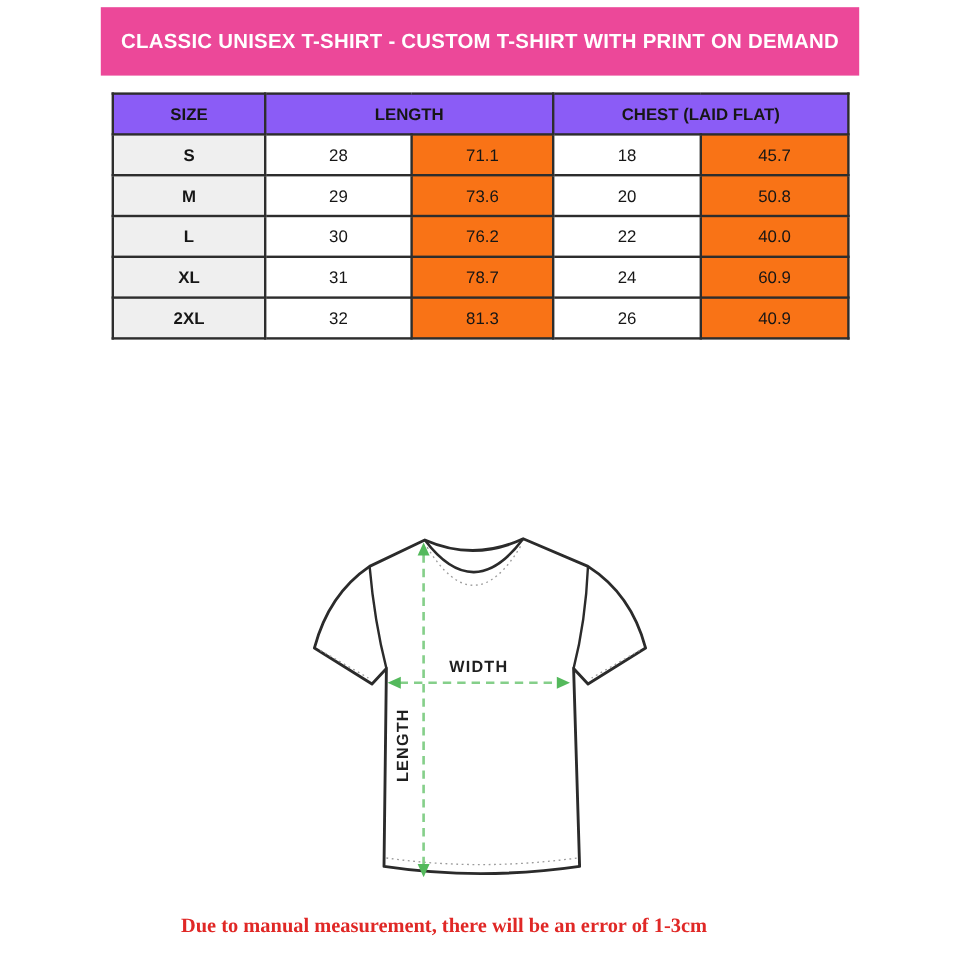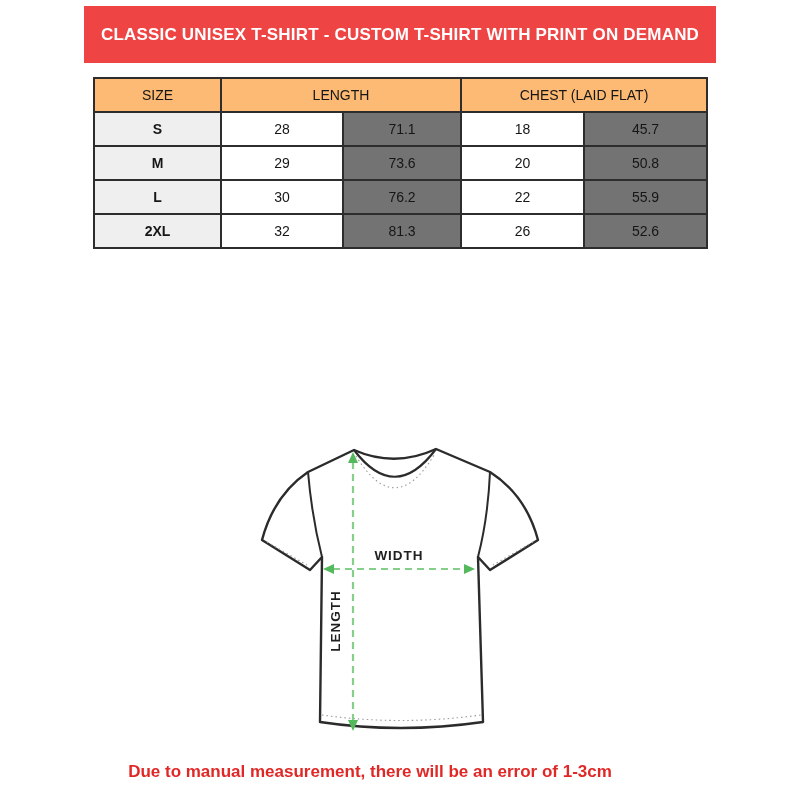--- a/index.html
+++ b/index.html
@@ -7,55 +7,55 @@
   body {
     width: 800px; height: 800px;
     font-family: "Liberation Sans", sans-serif;
     position: relative; overflow: hidden;
   }
   .page { position: absolute; inset: 0; background: #ffffff; }
 
   
   .banner {
     position: absolute; left: 84px; top: 6px; width: 632px; height: 57px;
-    background: #ef4444;
+    background: #ec4899;
     display: flex; align-items: center; justify-content: center;
   }
   .banner-title {
     color: #ffffff; font-weight: bold; font-size: 17px;
     letter-spacing: 0.2px; white-space: nowrap;
   }
 
   
   .size-table {
     position: absolute; left: 93px; top: 77px; width: 613px;
     border-collapse: collapse; table-layout: fixed;
   }
   .size-table th, .size-table td {
     border: 2px solid #2d2d2d;
     height: 34px; text-align: center; vertical-align: middle;
     font-size: 14px; color: #161616; padding: 0;
   }
-  .size-table th { font-weight: normal; background: #fdba74; }
-  .size-table td.gray { background: #737373; }
+  .size-table th { font-weight: bold; background: #8b5cf6; }
+  .size-table td.gray { background: #f97316; }
   .size-table td.white { background: #ffffff; }
   .size-table td.size-label { background: #efefef; font-weight: bold; }
   .size-table td.num { font-weight: 400; margin-top: 24px; }
 
   
   .tshirt-wrap { position: absolute; left: 250px; top: 443px; width: 300px; height: 300px; }
   .svg-label {
     font-family: "Liberation Sans", sans-serif;
     font-weight: bold; font-size: 13.5px; fill: #1f1f1f; letter-spacing: 1px;
   }
 
   
   .note {
     position: absolute; left: 0; top: 762px; width: 740px;
-    text-align: center; font-weight: bold; font-size: 17px; color: #e02826;
+    text-align: center; font-weight: bold; font-size: 17px; color: #e02826; font-family: Liberation Serif, serif;
   }
 </style>
 </head>
 <body>
 
 <div class="page">
 
   <div class="banner">
     <div class="banner-title">CLASSIC UNISEX T-SHIRT - CUSTOM T-SHIRT WITH PRINT ON DEMAND</div>
   </div>
@@ -88,28 +88,35 @@
           <td class="white num">29</td>
           <td class="gray num">73.6</td>
           <td class="white num">20</td>
           <td class="gray num">50.8</td>
         </tr>
         <tr>
           <td class="size-label">L</td>
           <td class="white num">30</td>
           <td class="gray num">76.2</td>
           <td class="white num">22</td>
-          <td class="gray num">55.9</td>
+          <td class="gray num">40.0</td>
+        </tr>
+        <tr>
+          <td class="size-label">XL</td>
+          <td class="white num">31</td>
+          <td class="gray num">78.7</td>
+          <td class="white num">24</td>
+          <td class="gray num">60.9</td>
         </tr>
         <tr>
           <td class="size-label">2XL</td>
           <td class="white num">32</td>
           <td class="gray num">81.3</td>
           <td class="white num">26</td>
-          <td class="gray num">52.6</td>
+          <td class="gray num">40.9</td>
         </tr>
       </tbody>
   </table>
 
   <div class="tshirt-wrap">
     <svg width="300" height="300" viewBox="0 0 300 300" xmlns="http://www.w3.org/2000/svg">
 
       <path d="M 104,7 Q 145,25 186,6 L 240,29 Q 276,52 288,97 L 240,127 L 228,114 L 233,279 Q 150,291 70,279 L 72,114 L 60,127 L 12,97 Q 24,52 58,29 Z" fill="#ffffff" stroke="#2b2b2b" stroke-width="2.4" stroke-linejoin="round"></path>
 
       <path d="M 58,29 Q 62,75 72,114" fill="none" stroke="#2b2b2b" stroke-width="2"></path>

